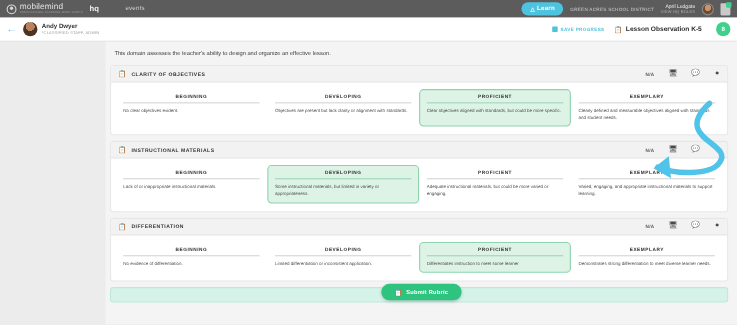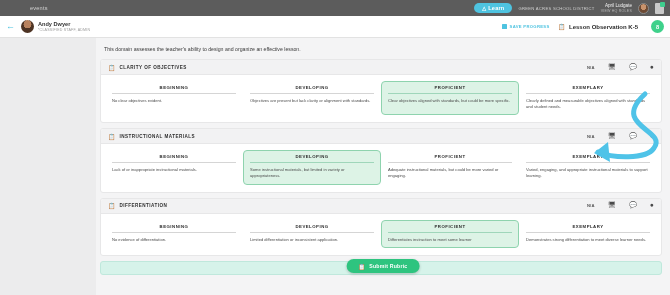--- a/index.html
+++ b/index.html
@@ -141,20 +141,28 @@
     margin:0 0 0 0;
   }
 
   
   .swoosh { position:absolute; right:0; top:48px; width:120px;height:110px;pointer-events:none; }
 </style>
 </head>
 <body>
 
 <div class="topnav">
+  <div class="logo-wrap">
+    <div class="logo-mark"></div>
+    <div class="logo-text">
+      <span class="logo-name">mobilemind</span>
+      <span class="logo-sub">PROFESSIONAL LEARNING MADE SIMPLE</span>
+    </div>
+    <span class="logo-hq">hq</span>
+  </div>
   <span class="nav-link">events</span>
 
   <div class="topnav-right">
     <button class="learn-btn">
       <span class="learn-ic">△</span>
       <span>Learn</span>
     </button>
     <span class="district">GREEN ACRES SCHOOL DISTRICT</span>
     <div class="user-block">
       <span class="user-name">April Ludgate</span>

